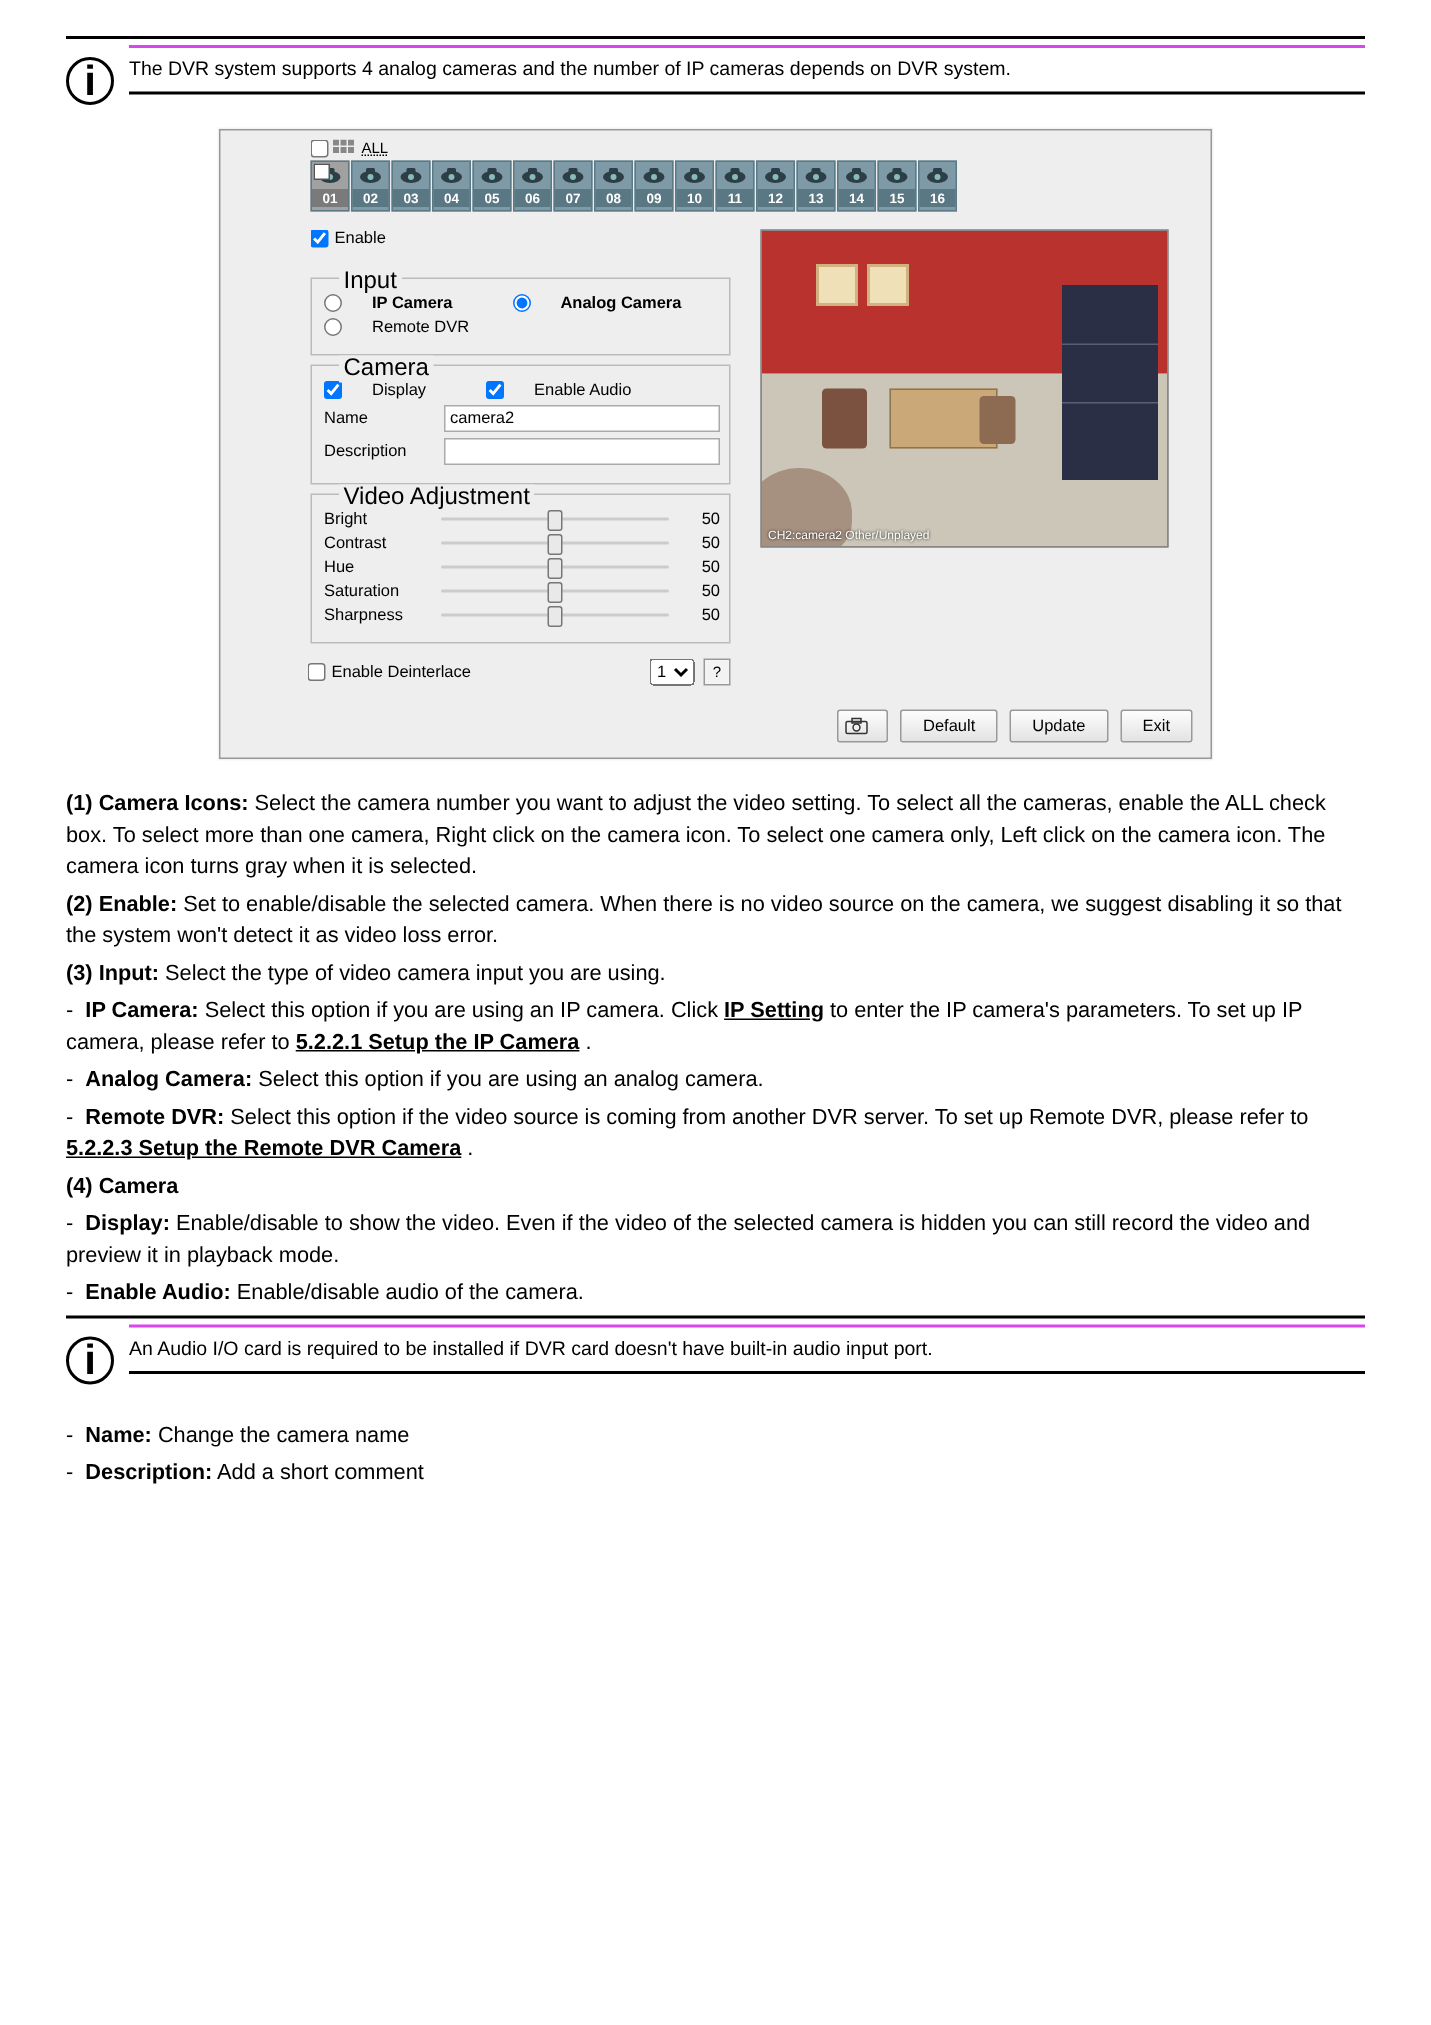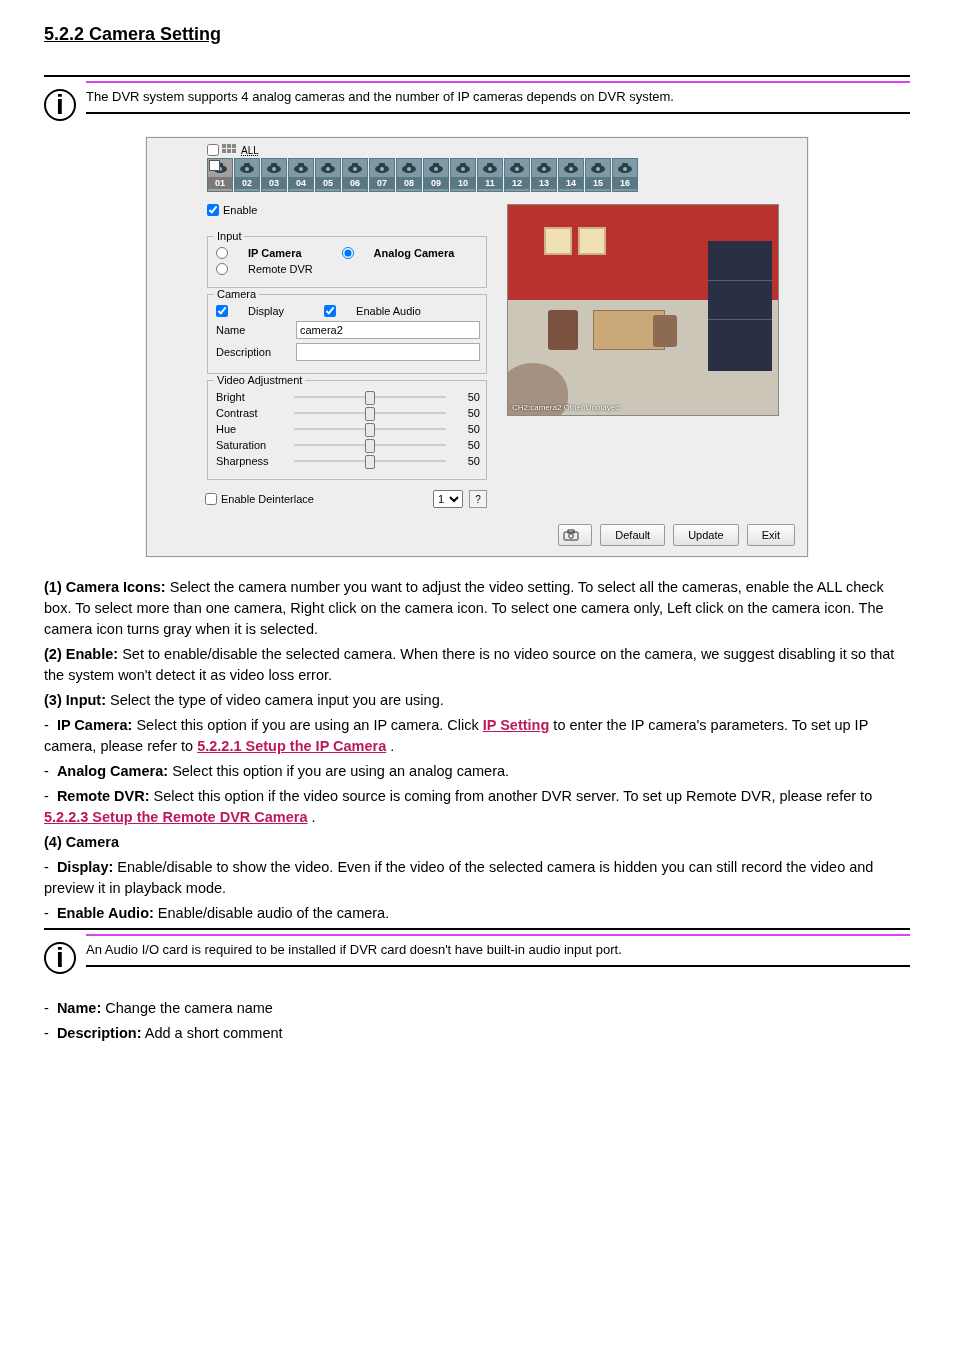--- a/index.html
+++ b/index.html
@@ -145,24 +145,24 @@
   }
   .fieldset {
     border:1px solid #bbb;
     background: transparent;
     padding: 6px 6px 8px 8px;
     margin-bottom: 6px;
     position: relative;
   }
   .fieldset .legend {
     position:absolute;
-    top: -7px; left: 6px;
+    top: -7px; left: 18px;
     background:#eee;
     padding: 0 3px;
-    font-size:11px;
+    font-size:16px;
   }
   .radio-line{ display:flex; gap:40px; margin: 4px 0;}
   .radio-line label, .chk-enable label { display:flex; align-items:center; gap:20px; }
   .form-row { display:flex; align-items:center; gap:10px; margin: 4px 0;}
   .form-row .lab{ width:70px; }
   .form-row input[type="text"]{ flex:1; height:16px; border:1px solid #aaa; background:#fff; font-size:11px; padding:0 3px;}
   .slider-row { display:flex; align-items:center; gap:8px; margin: 4px 0;}
   .slider-row .lab{ width:70px; }
   .slider-row .track{
     flex:1; height:2px; background:#ccc; position:relative; border-radius:2px;
@@ -209,30 +209,29 @@
     height:20px; border:1px solid #999; background:linear-gradient(#fdfdfd,#e3e3e3); font-size:11px; padding:0 14px; border-radius:2px; display:inline-flex; align-items:center;
   }
   .dialog-footer .icon-btn{
     width:24px; padding:0 4px;
   }
 
   
   .doc-text { font-size: 14.5px; line-height: 1.45; }
   .doc-text p{ margin: 0 0 4px 0;}
   .doc-text .term{ font-weight: bold; }
-  .doc-text .sec-link { font-weight: bold; text-decoration: underline; color:#be185d;}
+  .doc-text .sec-link { font-weight: bold; text-decoration: underline; color:#000000;}
   input[type="checkbox"], input[type="radio"]{ margin:0; width:12px; height:12px;}
   .all-ic{ width:16px; height:12px; display:inline-block;}
 </style>
 </head>
 <body>
 
 <div class="page">
 
-  <h2>5.2.2 Camera Setting</h2>
 
   <div class="info-bar">
     <span class="info-icon">i</span>
     <div class="text-part">The DVR system supports 4 analog cameras and the number of IP cameras depends on DVR system.</div>
   </div>
 
   <div class="dialog">
 
     <div class="dialog-body">
 

